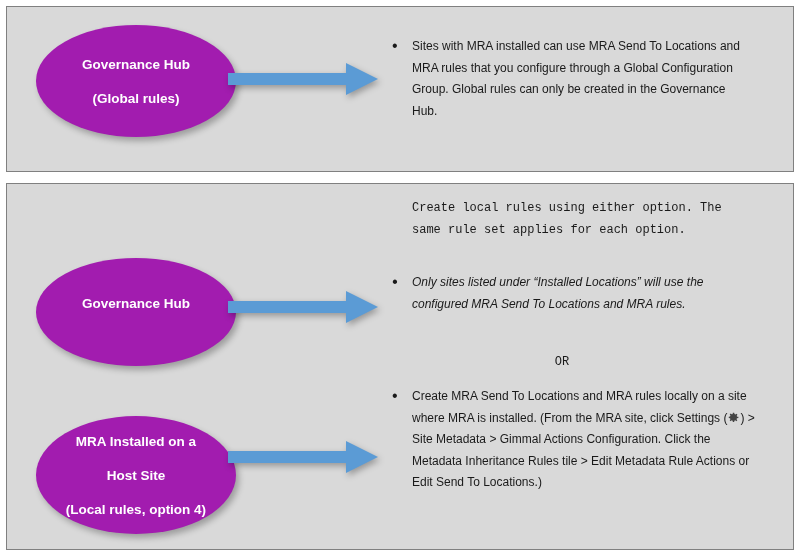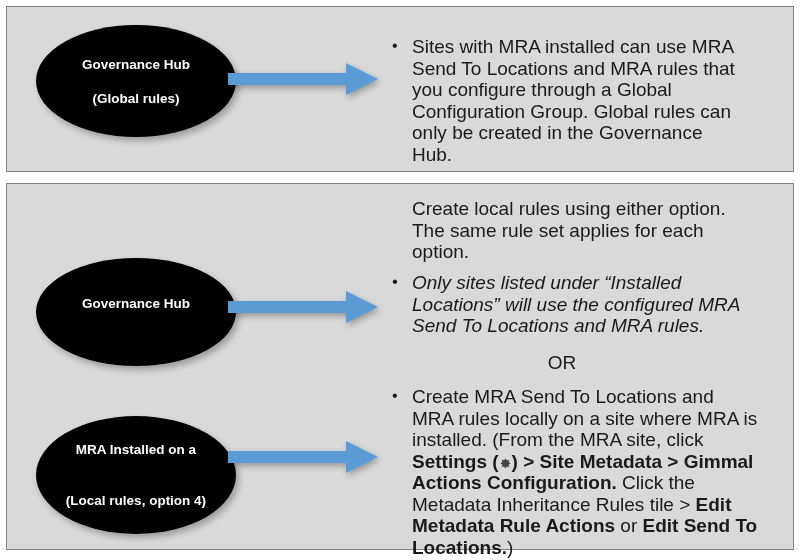--- a/index.html
+++ b/index.html
@@ -20,21 +20,21 @@
     background: #d9d9d9;
     border: 1px solid #808080;
     box-sizing: border-box;
   }
   #panel-global   { left: 6px;  top: 6px;   width: 788px; height: 166px; }
   #panel-local    { left: 6px;  top: 183px; width: 788px; height: 367px; }
 
   
   .ellipse {
     position: absolute;
-    background: #000000;
+    background: #a21caf;
     border-radius: 50%;
     display: flex;
     align-items: center;
     justify-content: center;
     text-align: center;
     color: #ffffff;
     font-weight: bold;
     font-size: 13.5px;
     line-height: 17px;
     box-shadow: 3px 4px 6px rgba(0,0,0,0.28);
@@ -54,41 +54,42 @@
   }
   .arrow svg { display: block; }
   #arrow-global  { left: 228px; top: 62px;  }
   #arrow-local1  { left: 228px; top: 290px; }
   #arrow-local2  { left: 228px; top: 440px; }
 
   
   .textcol {
     position: absolute;
     color: #1a1a1a;
-    font-size: 19px;
+    font-size: 12px;
     line-height: 21.5px;
   }
   .para {
     position: relative;
     padding-left: 0;
+    font-family: Liberation Mono, monospace;
   }
   .bulleted {
     position: relative;
     padding-left: 26px;
   }
   .bulleted::before {
     content: "\2022";
     position: absolute;
     left: 6px;
     top: -1px;
     font-size: 16px;
     line-height: 21.5px;
   }
   .center { text-align: center; }
-  b, .bold { font-weight: bold; }
+  b, .bold { font-weight: normal; }
 
   #text-global { left: 386px; top: 36px;  width: 360px; }
   #text-intro  { left: 412px; top: 198px; width: 345px; }
   #text-opt1   { left: 386px; top: 272px; width: 372px; font-style: italic; }
   #text-or     { left: 412px; top: 352px; width: 300px; }
   #text-opt2   { left: 386px; top: 386px; width: 372px; }
 
   .gear-icon {
     display: inline-block;
     vertical-align: -2px;
@@ -128,21 +129,21 @@
 
 <div class="arrow" id="arrow-local1">
   <svg width="150" height="34" viewBox="0 0 150 34" xmlns="http://www.w3.org/2000/svg">
     <polygon points="0,11 118,11 118,1 150,17 118,33 118,23 0,23" fill="#5B9BD5"></polygon>
   </svg>
 </div>
 
 <div class="ellipse" id="ellipse-local2">
   <span>
     <span>MRA Installed on a</span><br>
-    <br>
+    <span>Host Site</span><br>
     <span>(Local rules, option 4)</span>
   </span>
 </div>
 
 <div class="arrow" id="arrow-local2">
   <svg width="150" height="34" viewBox="0 0 150 34" xmlns="http://www.w3.org/2000/svg">
     <polygon points="0,11 118,11 118,1 150,17 118,33 118,23 0,23" fill="#5B9BD5"></polygon>
   </svg>
 </div>
 

